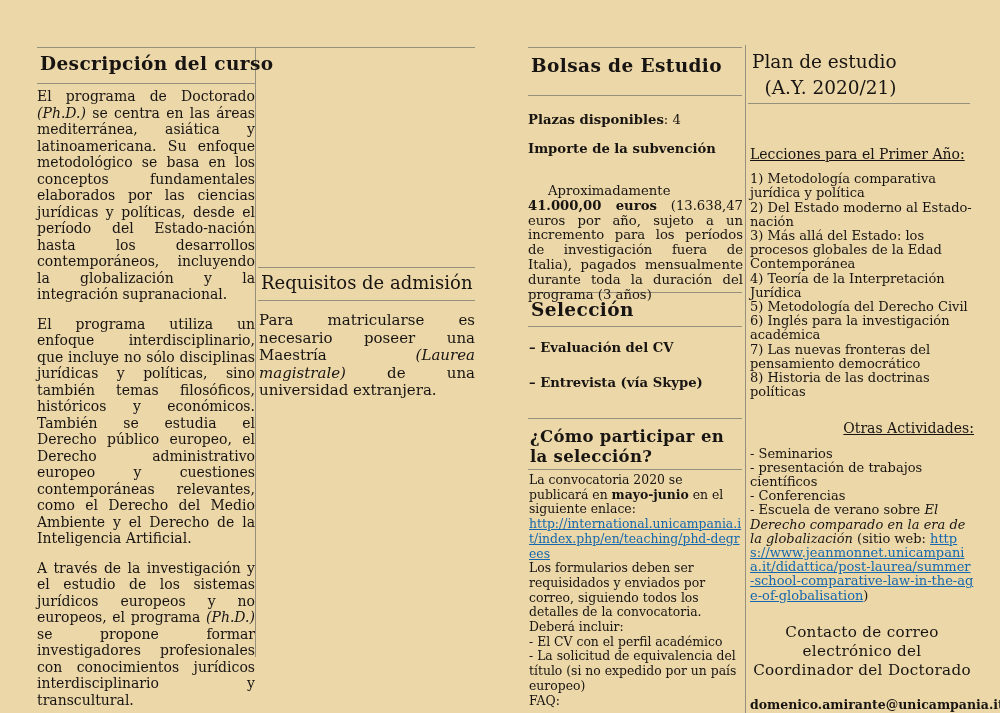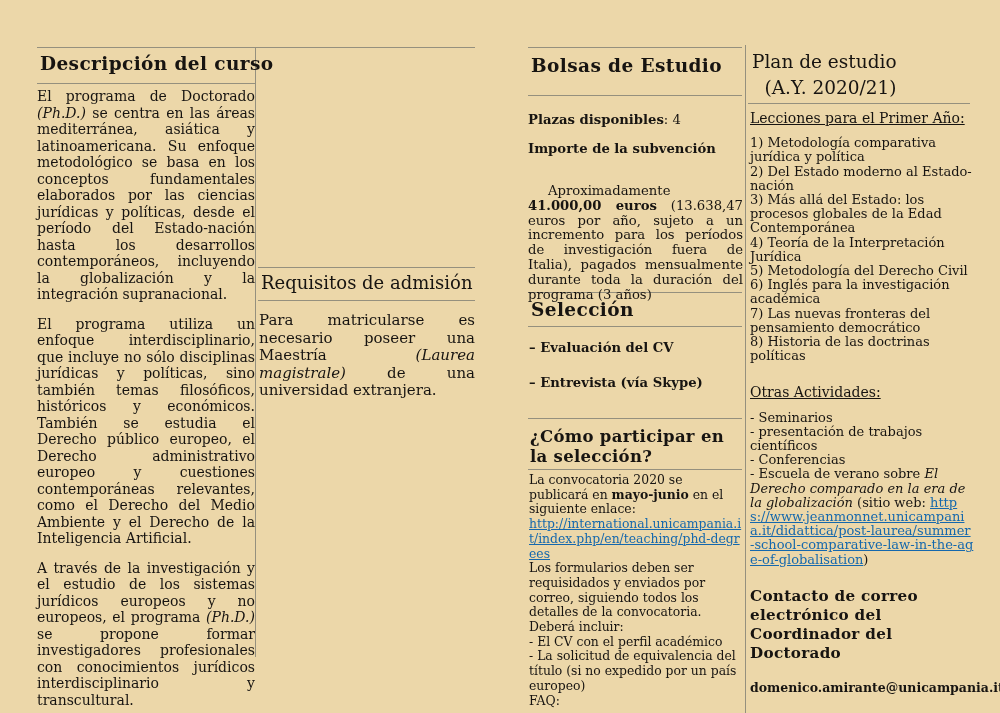--- a/index.html
+++ b/index.html
@@ -24,25 +24,25 @@
   .c3-row{margin:0 0 14px 0;}
   .grant{margin-top:28px;text-align:justify;line-height:14.8px;text-indent:20px;}
   .bullets div{font-weight:bold;font-size:13.2px;}
   .bullets div + div{margin-top:20px;}
   .como-title{font-weight:bold;font-size:16.5px;line-height:20px;letter-spacing:.3px;width:216px;}
   .como-body{width:216px;font-size:12.4px;line-height:14.7px;}
   .como-body .ln{margin:0;}
   a.link{color:#1568ad;text-decoration:underline;overflow-wrap:anywhere;word-break:break-all;cursor:pointer;}
   
   .c4-title{font-size:18.5px;line-height:26px;}
-  .c4{width:224px;font-size:13px;line-height:14.2px;}
+  .c4{width:224px;font-size:13px;line-height:14.2px;margin-top:36px;}
   .uhead{font-size:14px;text-decoration:underline;margin-bottom:11px;white-space:nowrap;}
   .lesson,.activity{margin:0;}
-  .otras{margin-top:22px;}
-  .contact{font-weight:bold;font-size:15.2px;line-height:19px;text-align:left;letter-spacing:.3px;margin-top:20px;}
+  .otras{margin-top:22px;text-align:right;}
+  .contact{font-weight:normal;font-size:15.2px;line-height:19px;text-align:center;letter-spacing:.3px;margin-top:20px;}
   .email{font-weight:bold;font-size:12.5px;margin-top:18px;white-space:nowrap;}
   i{font-style:italic;}
   b{font-weight:bold;}
 </style>
 </head>
 <body>
 
 <div class="hr" style="left:37px;top:47px;width:438px;"></div>
 <div class="hr" style="left:37px;top:83px;width:218px;"></div>
 <div class="vr" style="left:255px;top:47px;height:610px;"></div>

